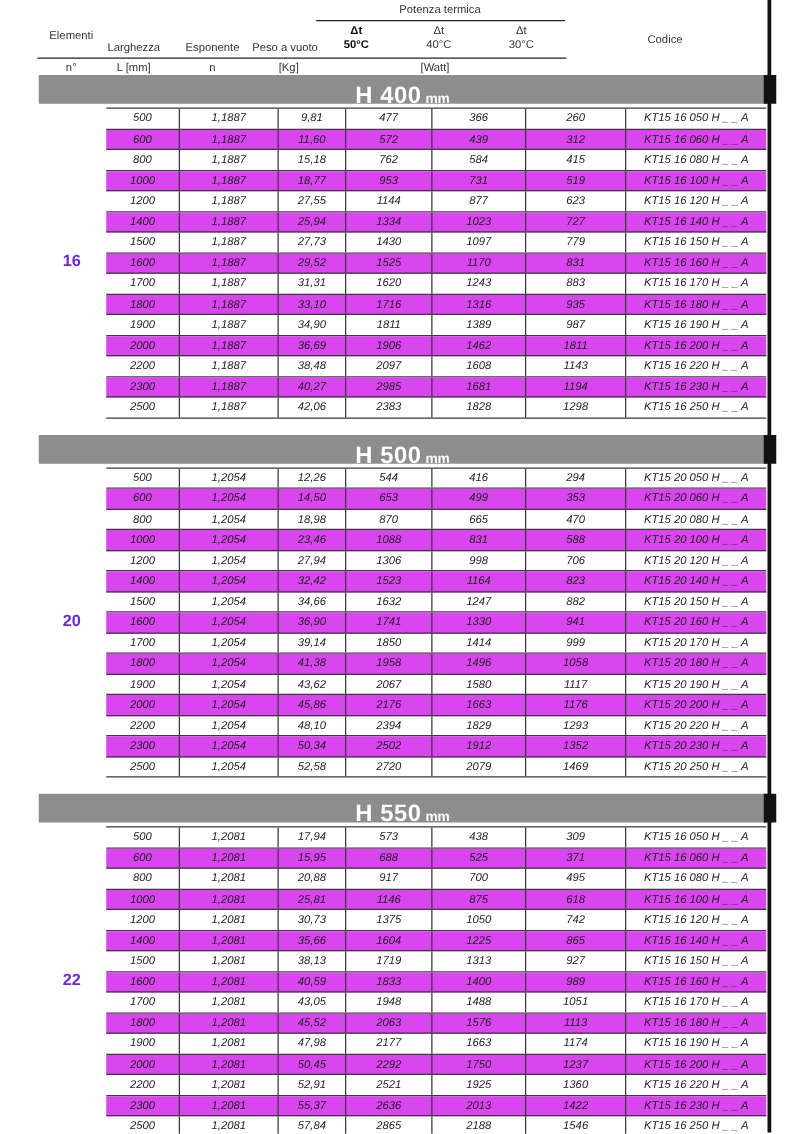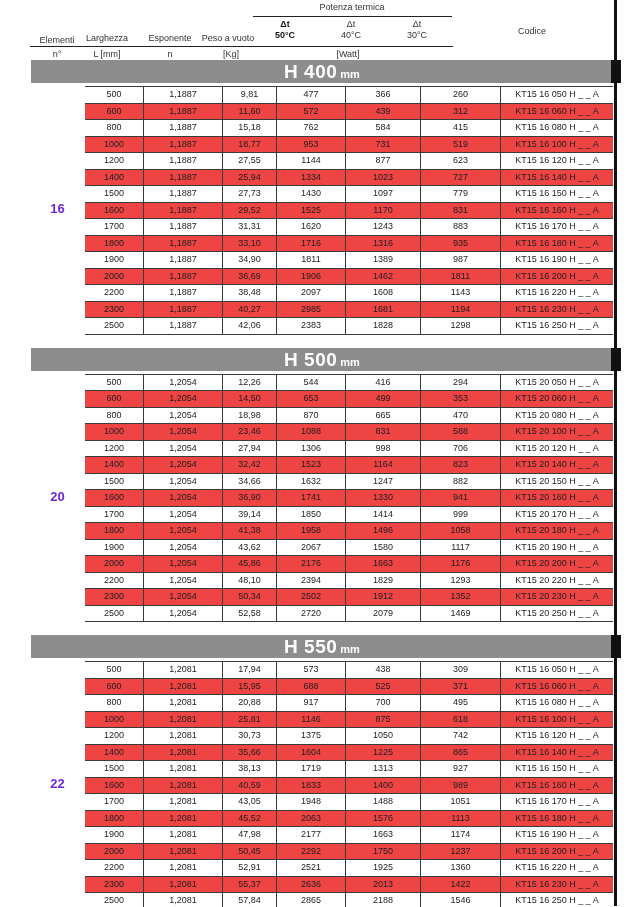--- a/index.html
+++ b/index.html
@@ -16,29 +16,29 @@
   .potenza-line{left:253px;width:199px;top:16px;}
   .main-line{left:30px;width:423px;top:46px;height:1.3px;}
   .two-line span{display:block;}
 
   
   .right-bar{position:absolute;left:614px;top:0;width:2.5px;height:906px;background:#111;}
 
   
   .section{position:relative;margin-bottom:13px;}
   .band{position:relative;margin-left:31px;width:582px;height:23px;background:#8d8d8d;
-        text-align:center;line-height:23px;color:#fff;}
+        text-align:center;line-height:33px;color:#fff;}
   .band:after{content:"";position:absolute;right:-8px;top:0;height:100%;width:10px;background:#111;}
   .band-title{font-size:19px;font-weight:bold;letter-spacing:.5px;}
   .band-unit{font-size:11px;font-weight:bold;margin-left:3px;}
 
-  .rows{margin-left:85px;width:528px;margin-top:3px;border-top:1px solid #3a3a3a;}
+  .rows{margin-left:85px;width:528px;margin-top:3px;border-top:1px solid #3a3a3a;font-style:italic;}
   .row{display:grid;grid-template-columns:58px 79px 54px 69px 75px 80px 113px;
        height:16.5px;box-sizing:border-box;border-bottom:1px solid #3a3a3a;}
-  .row.alt{background:#ef4444;}
+  .row.alt{background:#d946ef;}
   .cell{font-size:9px;line-height:15.5px;text-align:center;color:#1d1d1d;
         overflow:hidden;white-space:nowrap;}
   .cell + .cell{border-left:1px solid #3a3a3a;}
 
   .elementi-num{position:absolute;left:30px;width:55px;top:23px;bottom:0;
         display:flex;align-items:center;justify-content:center;
         font-size:13px;font-weight:bold;color:#6d28d9;}
 </style>
 </head>
 <body>
@@ -55,21 +55,21 @@
     </div>
     <div class="hlabel two-line" style="left:351px;top:19px">
       <span>Δt</span>
       <span>40°C</span>
     </div>
     <div class="hlabel two-line" style="left:417px;top:19px">
       <span>Δt</span>
       <span>30°C</span>
     </div>
 
-    <div class="hlabel" style="left:57px;top:35px">Elementi</div>
+    <div class="hlabel" style="left:57px;top:23px">Elementi</div>
     <div class="hlabel" style="left:107px;top:33px">Larghezza</div>
     <div class="hlabel" style="left:170px;top:33px">Esponente</div>
     <div class="hlabel" style="left:228px;top:33px">Peso a vuoto</div>
     <div class="hlabel" style="left:532px;top:26px">Codice</div>
 
     <div class="hline main-line"></div>
 
     <div class="hlabel" style="left:57px;top:49px">n°</div>
     <div class="hlabel" style="left:107px;top:49px">L [mm]</div>
     <div class="hlabel" style="left:170px;top:49px">n</div>

